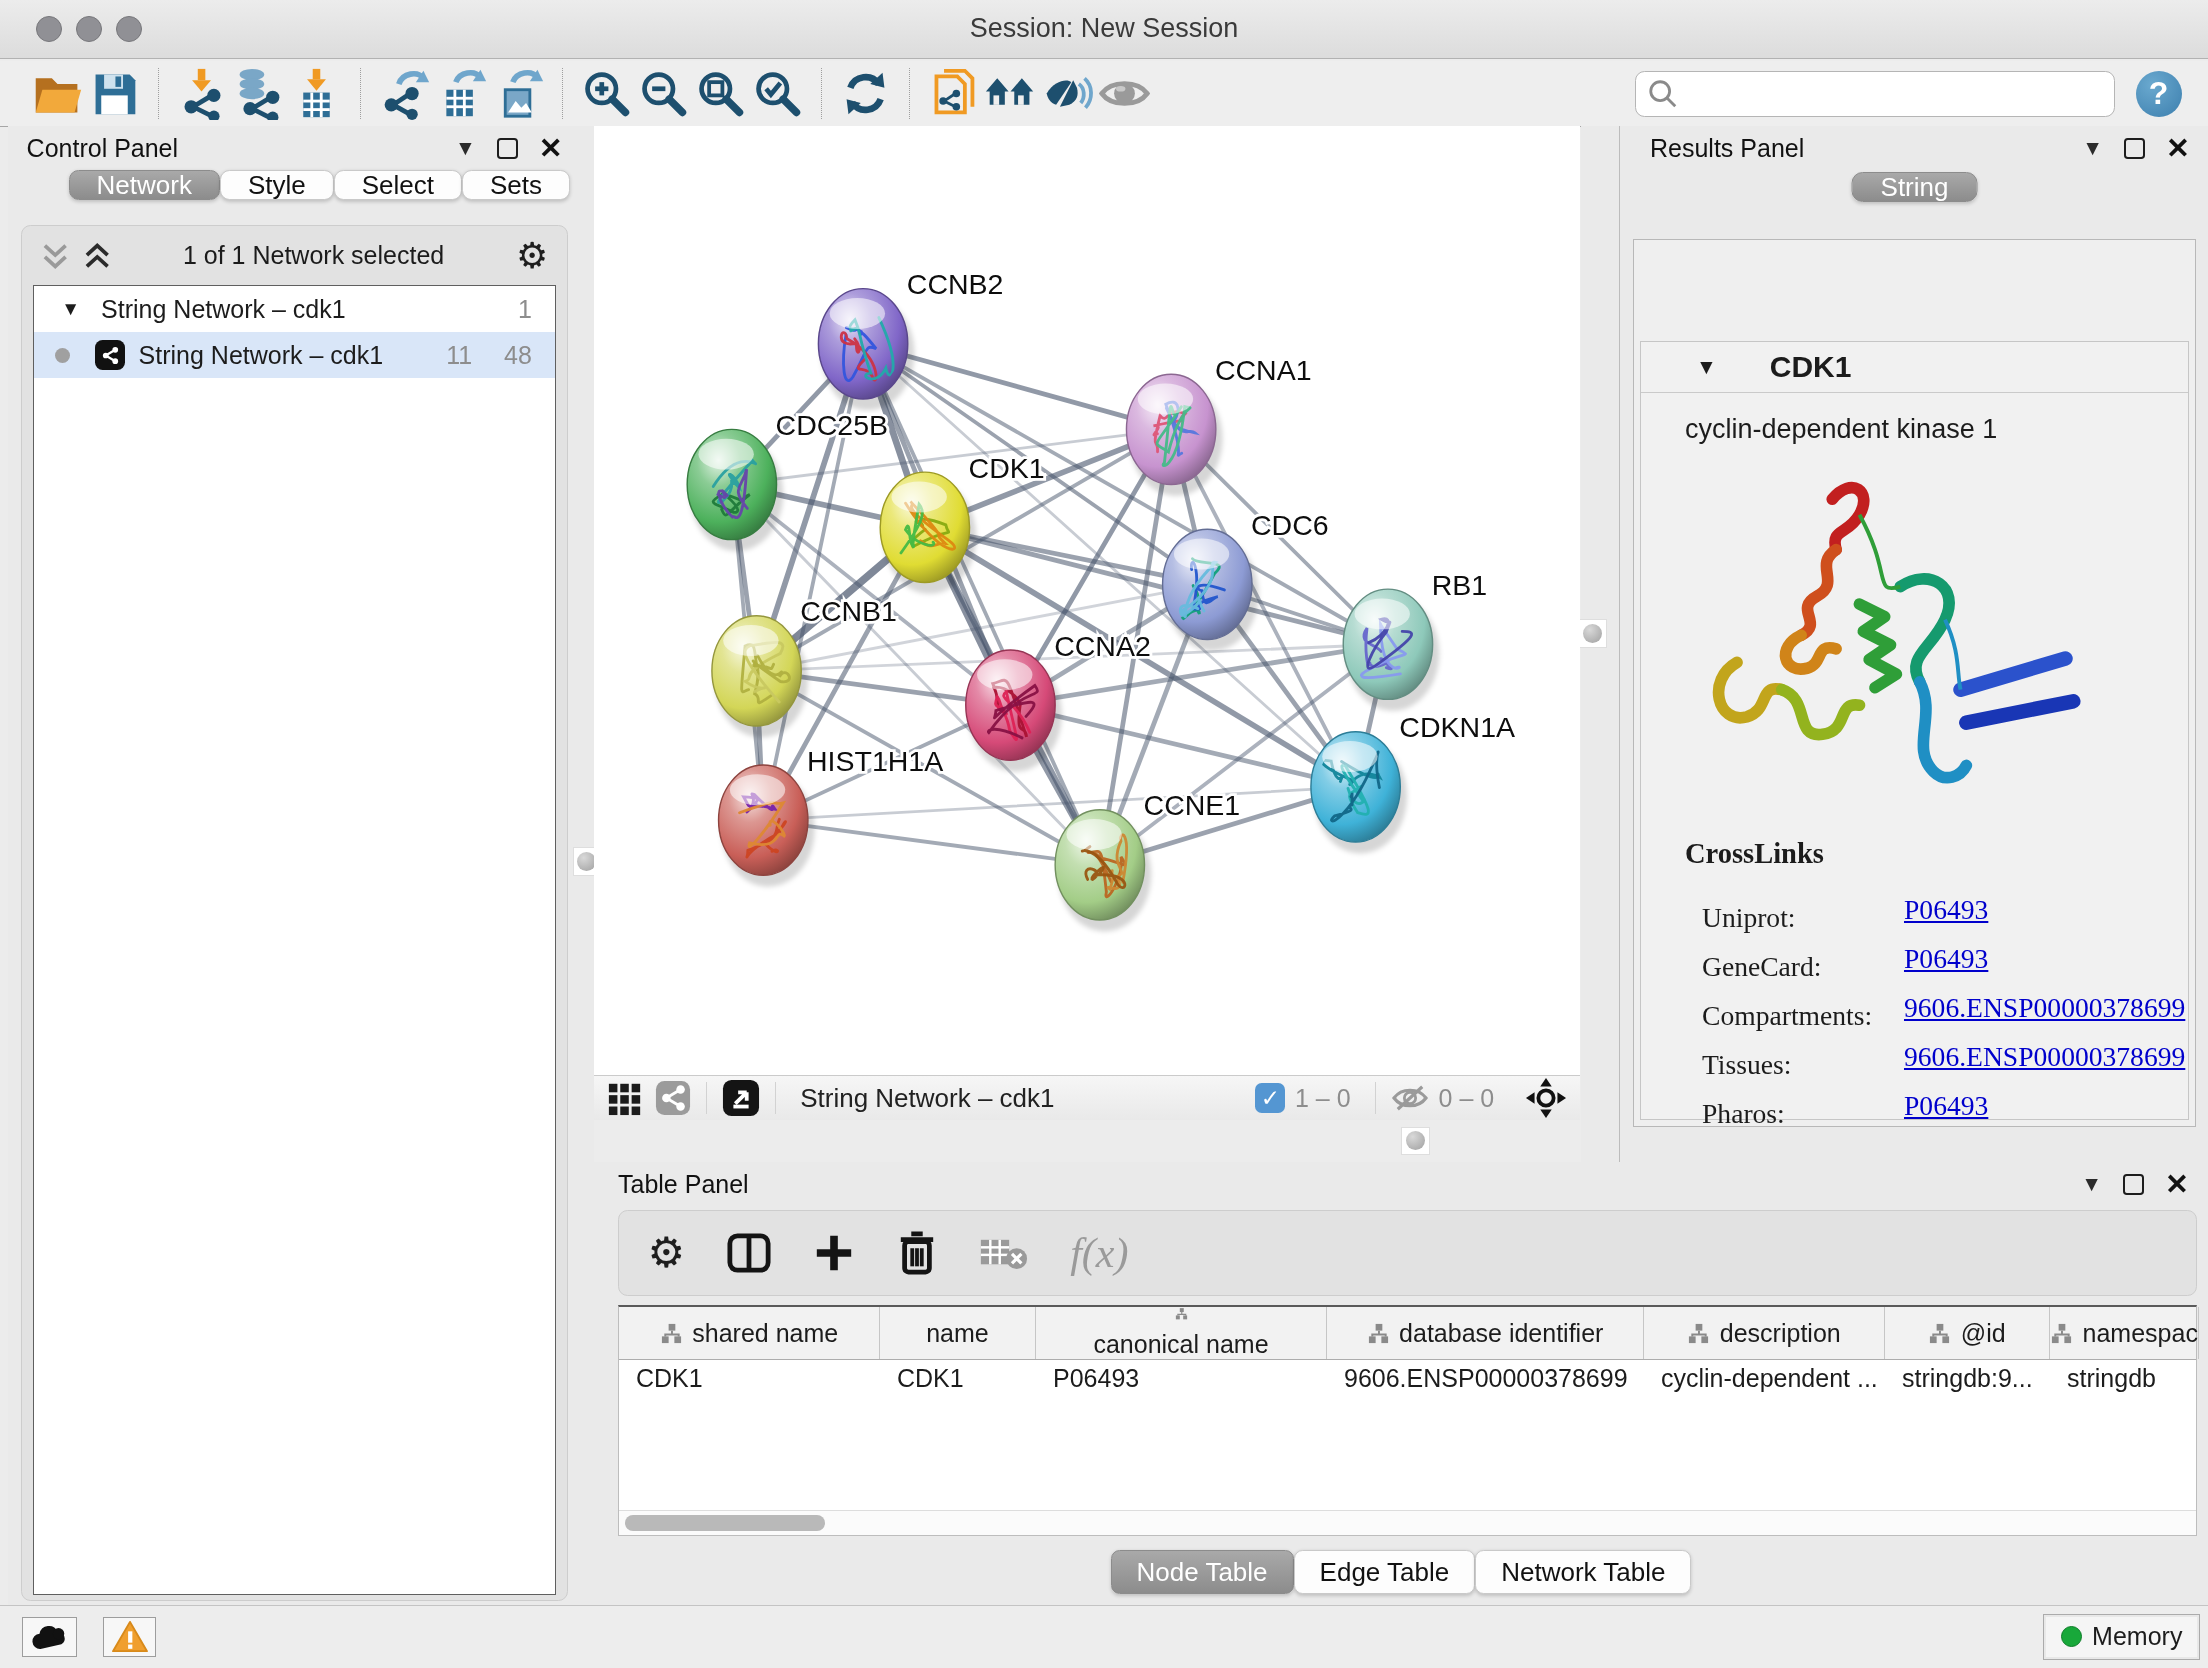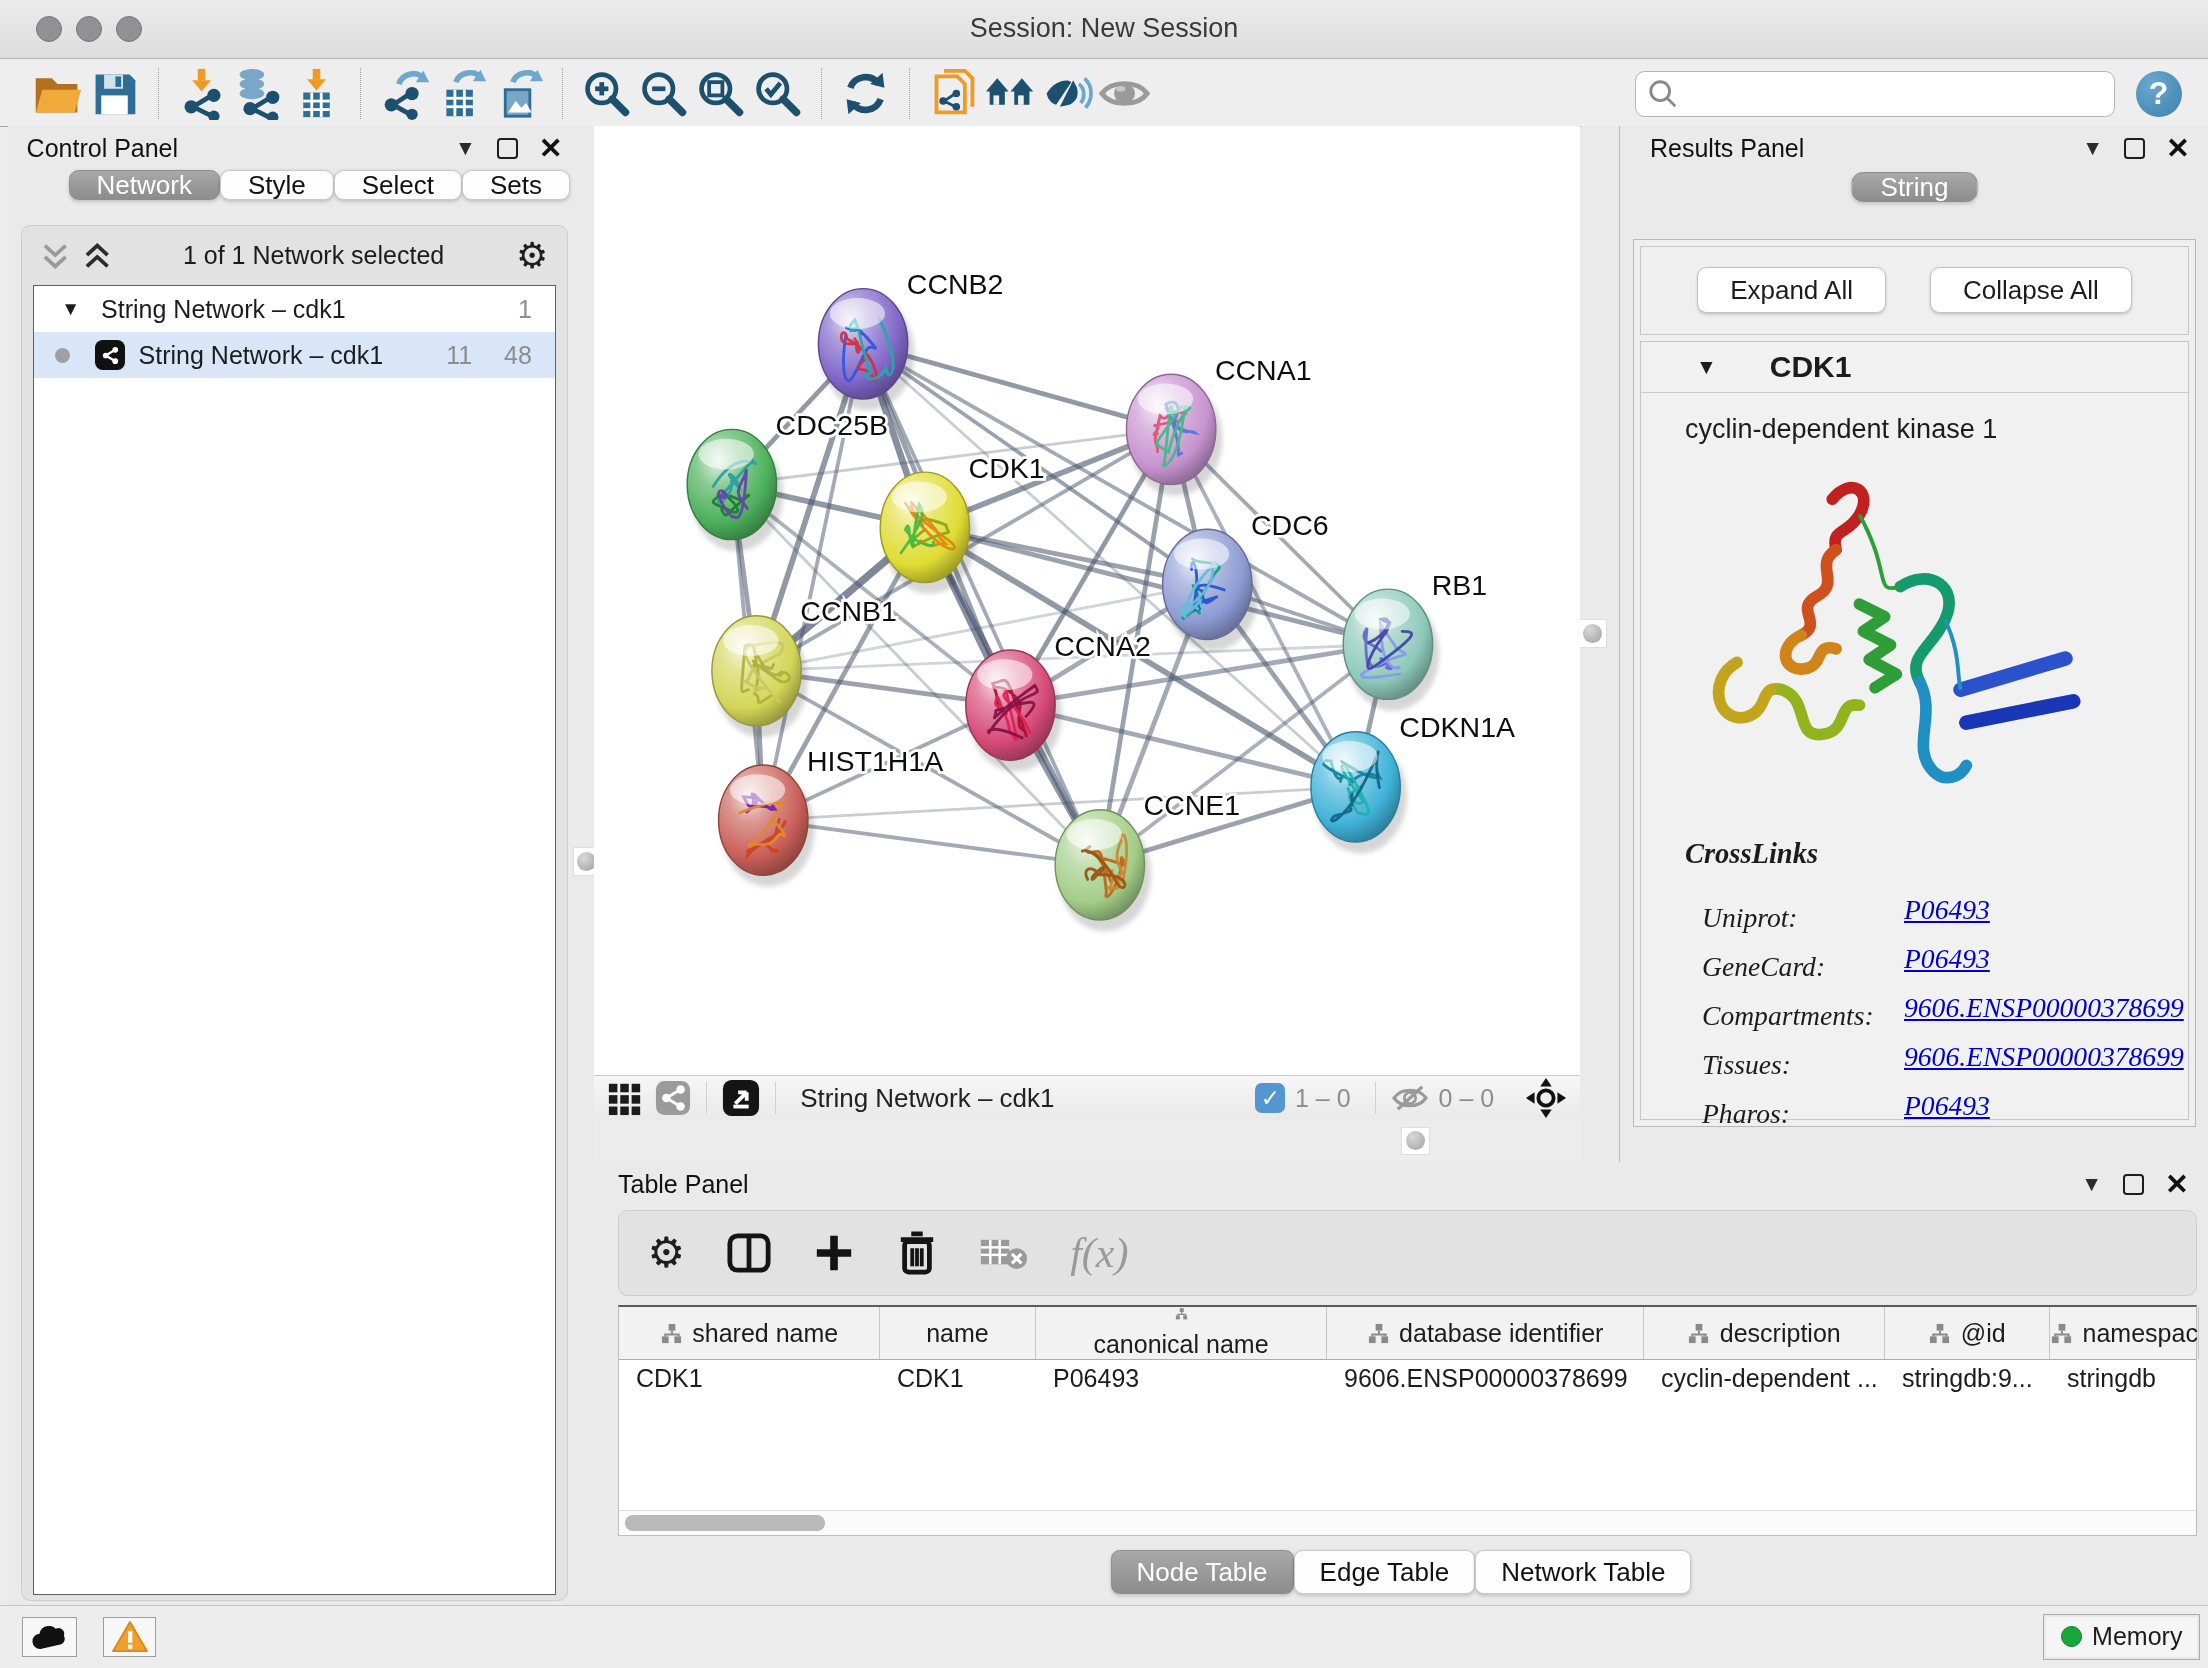--- a/index.html
+++ b/index.html
@@ -79,21 +79,21 @@
   .rp-btnbox { position:absolute; left:5.7px; right:5.7px; top:5.7px; height:89px; border:1.9px solid #c6c6c6;
     display:flex; align-items:center; justify-content:center; gap:44px; }
   .rp-btn { height:46px; padding:0 32px; background:#fff; border:1px solid #c2c2c2; border-radius:9.5px;
     font-size:26px; display:flex; align-items:center; box-shadow:0 1.9px 2.9px rgba(0,0,0,.15); }
   .rp-section { position:absolute; left:5.7px; right:5.7px; top:101px; bottom:5.7px; border:1.9px solid #c6c6c6; background:#f1f1f1; }
   .rp-sechdr { height:51px; border-bottom:1.9px solid #cacaca; display:flex; align-items:center; }
   .rp-sechdr .caret { margin:0 53px 0 55px; font-size:21px; }
   .gene-name { font-size:30px; font-weight:bold; }
   .rp-desc { font-size:27px; margin:21px 0 0 44px; }
   .ribbon-wrap { width:100%; display:flex; justify-content:flex-start; padding-left:28.5px; margin-top:7.6px; }
-  .xlinks { margin:5.7px 0 0 44px; font-family:"Liberation Serif", serif;font-style:italic; }
+  .xlinks { margin:5.7px 0 0 44px; font-family:"Liberation Serif", serif; }
   .xlinks h3 { font-size:28.5px; margin-bottom:15px; }
   .xrow { display:flex; font-size:27.6px; height:49px; align-items:center; }
   .xrow .xl { width:219px; padding-left:17px;margin-top:16px; }
   .xrow a { color:#0000cc; text-decoration:underline; }
 
   
   .tablepanel { position:absolute; left:594px; top:1162px; width:1614px; height:443px; background:#eaeaea; }
   .tp-hdr { position:absolute; top:0; left:0; width:100%; height:44px; display:flex; align-items:center; padding:0 19px 0 24px; }
   .tp-toolbar { position:absolute; left:24px; right:11.4px; top:48px; height:86px; background:#e2e2e2;
     border:1px solid #cdcdcd; border-radius:9.5px; display:flex; align-items:center; gap:42px; padding-left:28.5px; }
@@ -725,24 +725,20 @@
   <div class="rp-hdr">
     <span class="phdr-title">Results Panel</span>
     <span class="winctl" style="margin-left:auto">
       <span class="wc-collapse">▼</span>
       <span class="wc-box"></span>
       <span class="wc-x">✕</span>
     </span>
   </div>
   <div class="rp-tab tabbtn sel">String</div>
   <div class="rp-content">
-    <div class="rp-btnbox">
-      <div class="rp-btn">Expand All</div>
-      <div class="rp-btn">Collapse All</div>
-    </div>
     <div class="rp-section">
       <div class="rp-sechdr">
         <span class="caret">▼</span>
         <span class="gene-name">CDK1</span>
       </div>
       <div class="rp-desc">cyclin-dependent kinase 1</div>
       <div class="ribbon-wrap">
           <svg id="ribbon" width="447" height="380" viewBox="0 0 460 380">
             <path d="M168,42 C188,18 210,34 196,58 C184,79 166,72 172,94" fill="none" stroke="#c21f1f" stroke-width="12" stroke-linecap="round" stroke-linejoin="round"></path>
             <path d="M172,94 C148,110 178,128 152,142 C128,155 160,170 136,182" fill="none" stroke="#cf4f1d" stroke-width="12" stroke-linecap="round" stroke-linejoin="round"></path>

